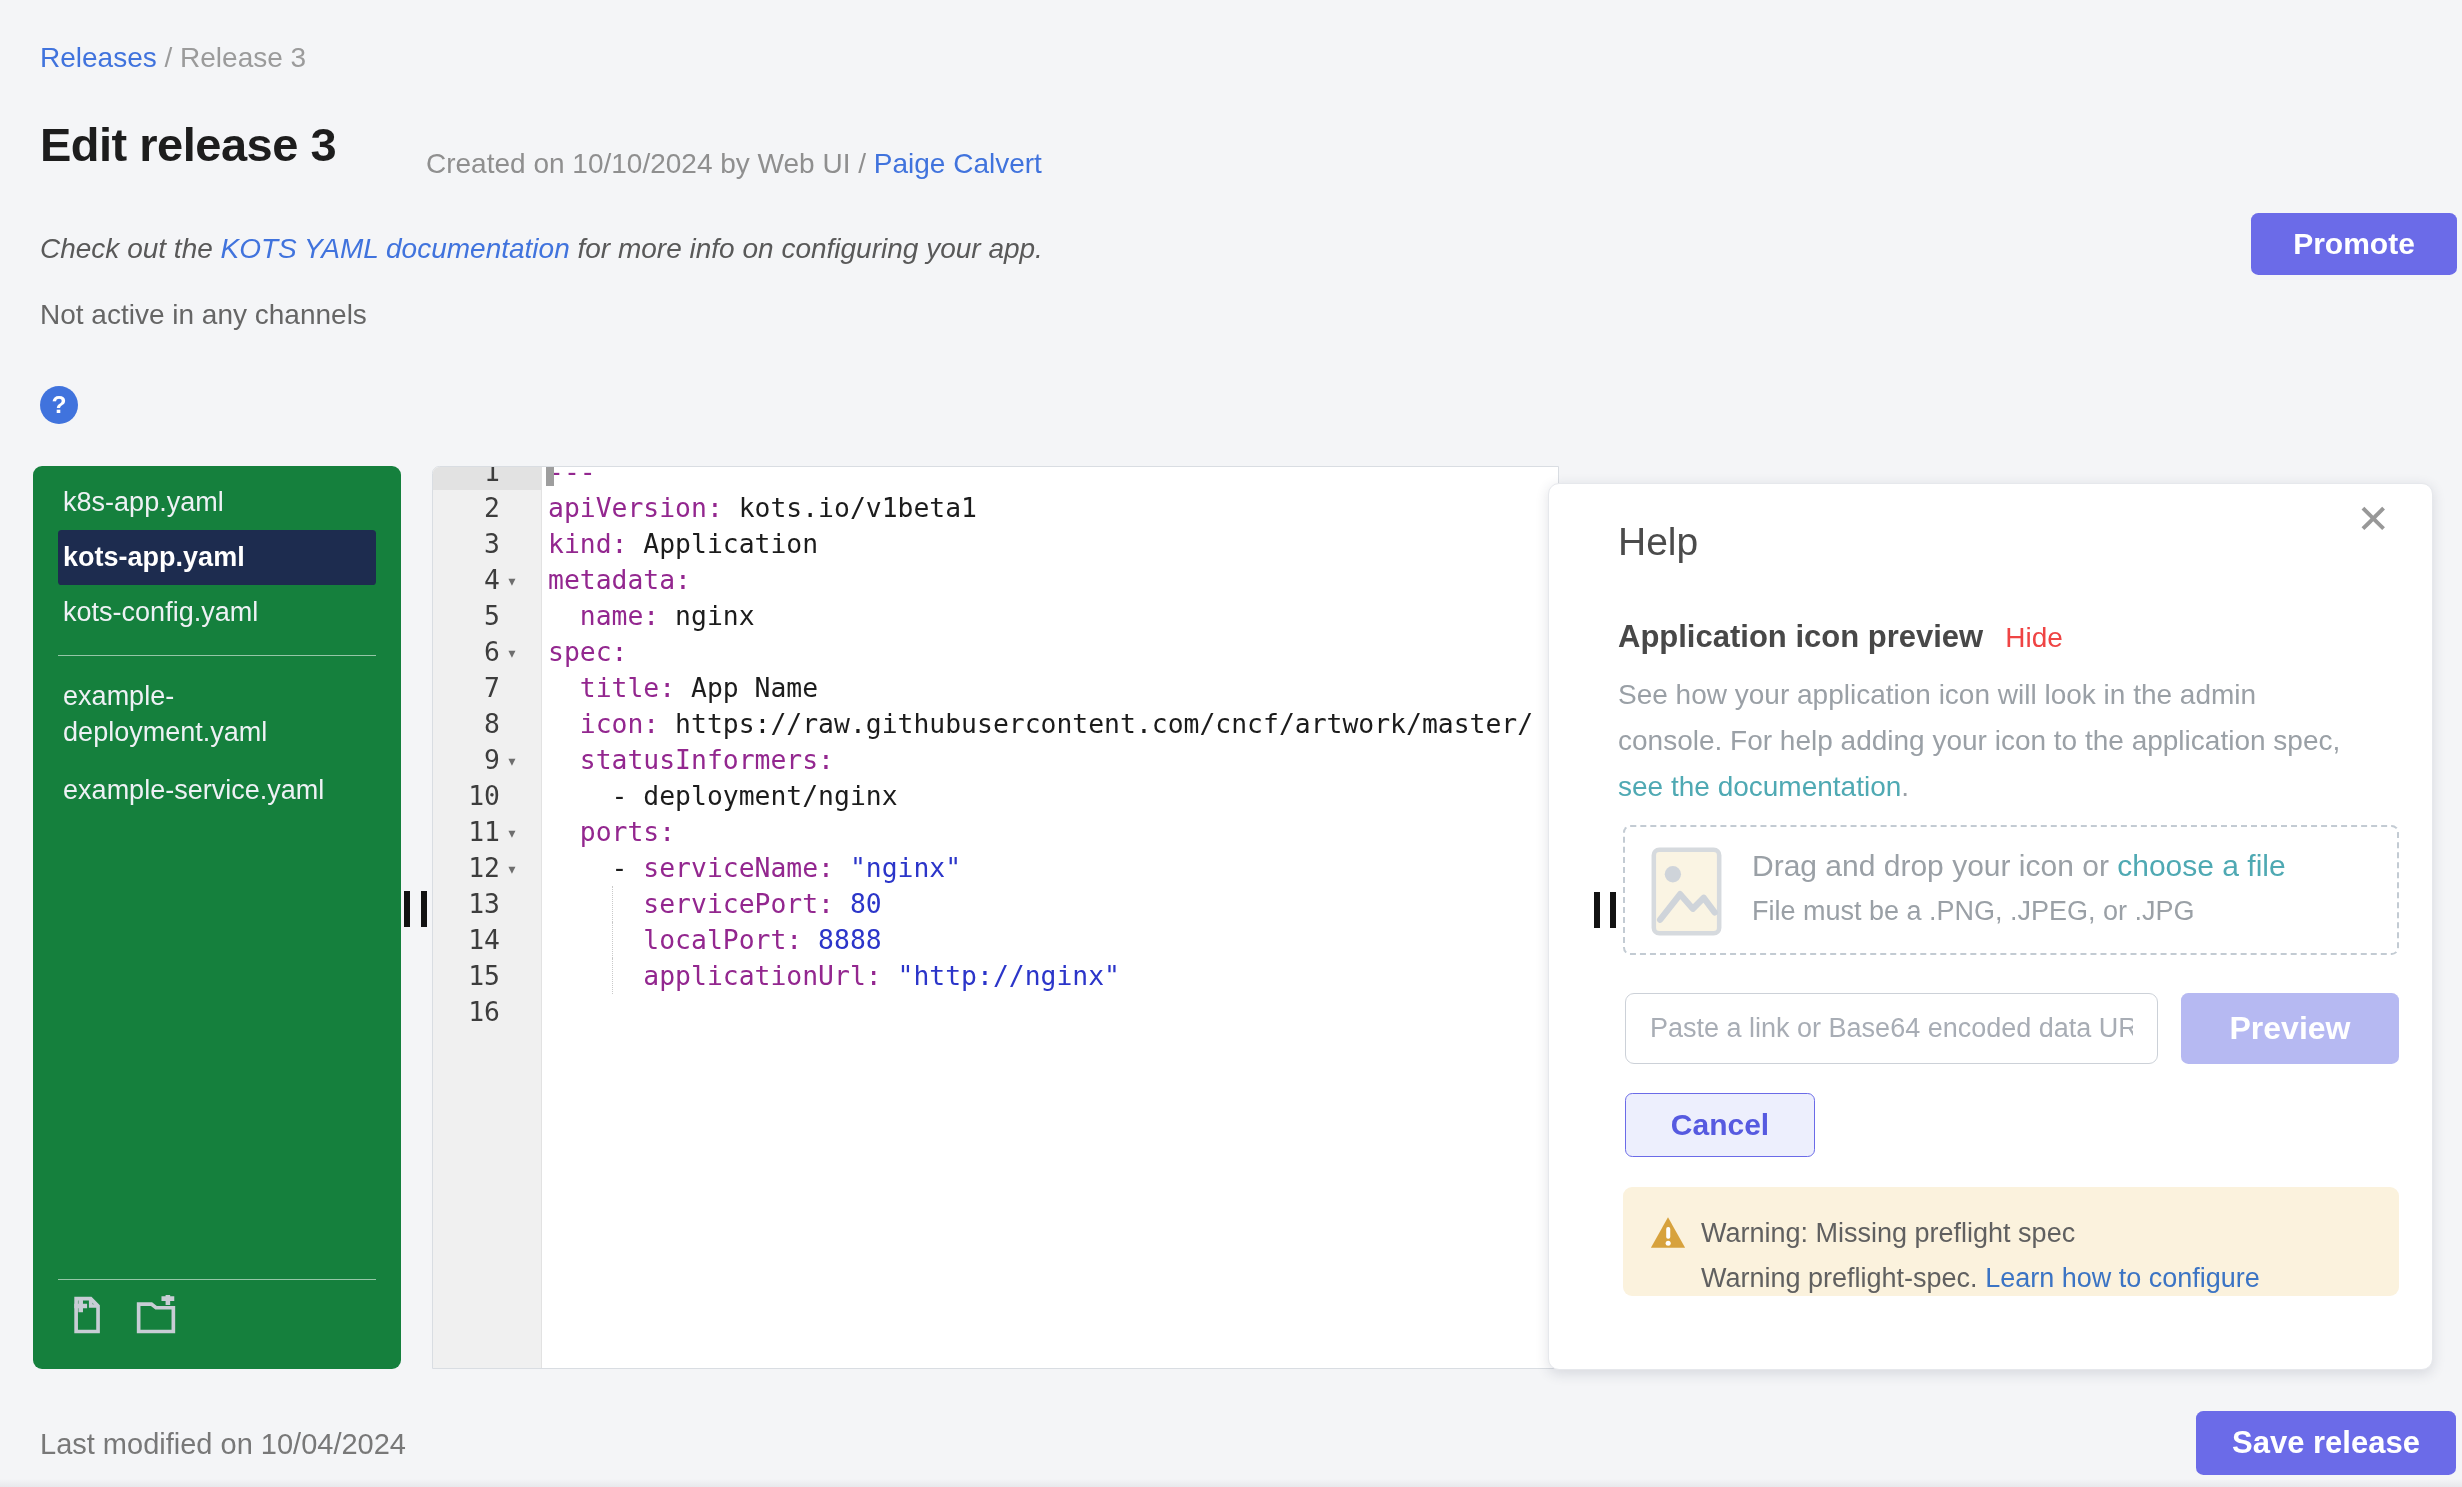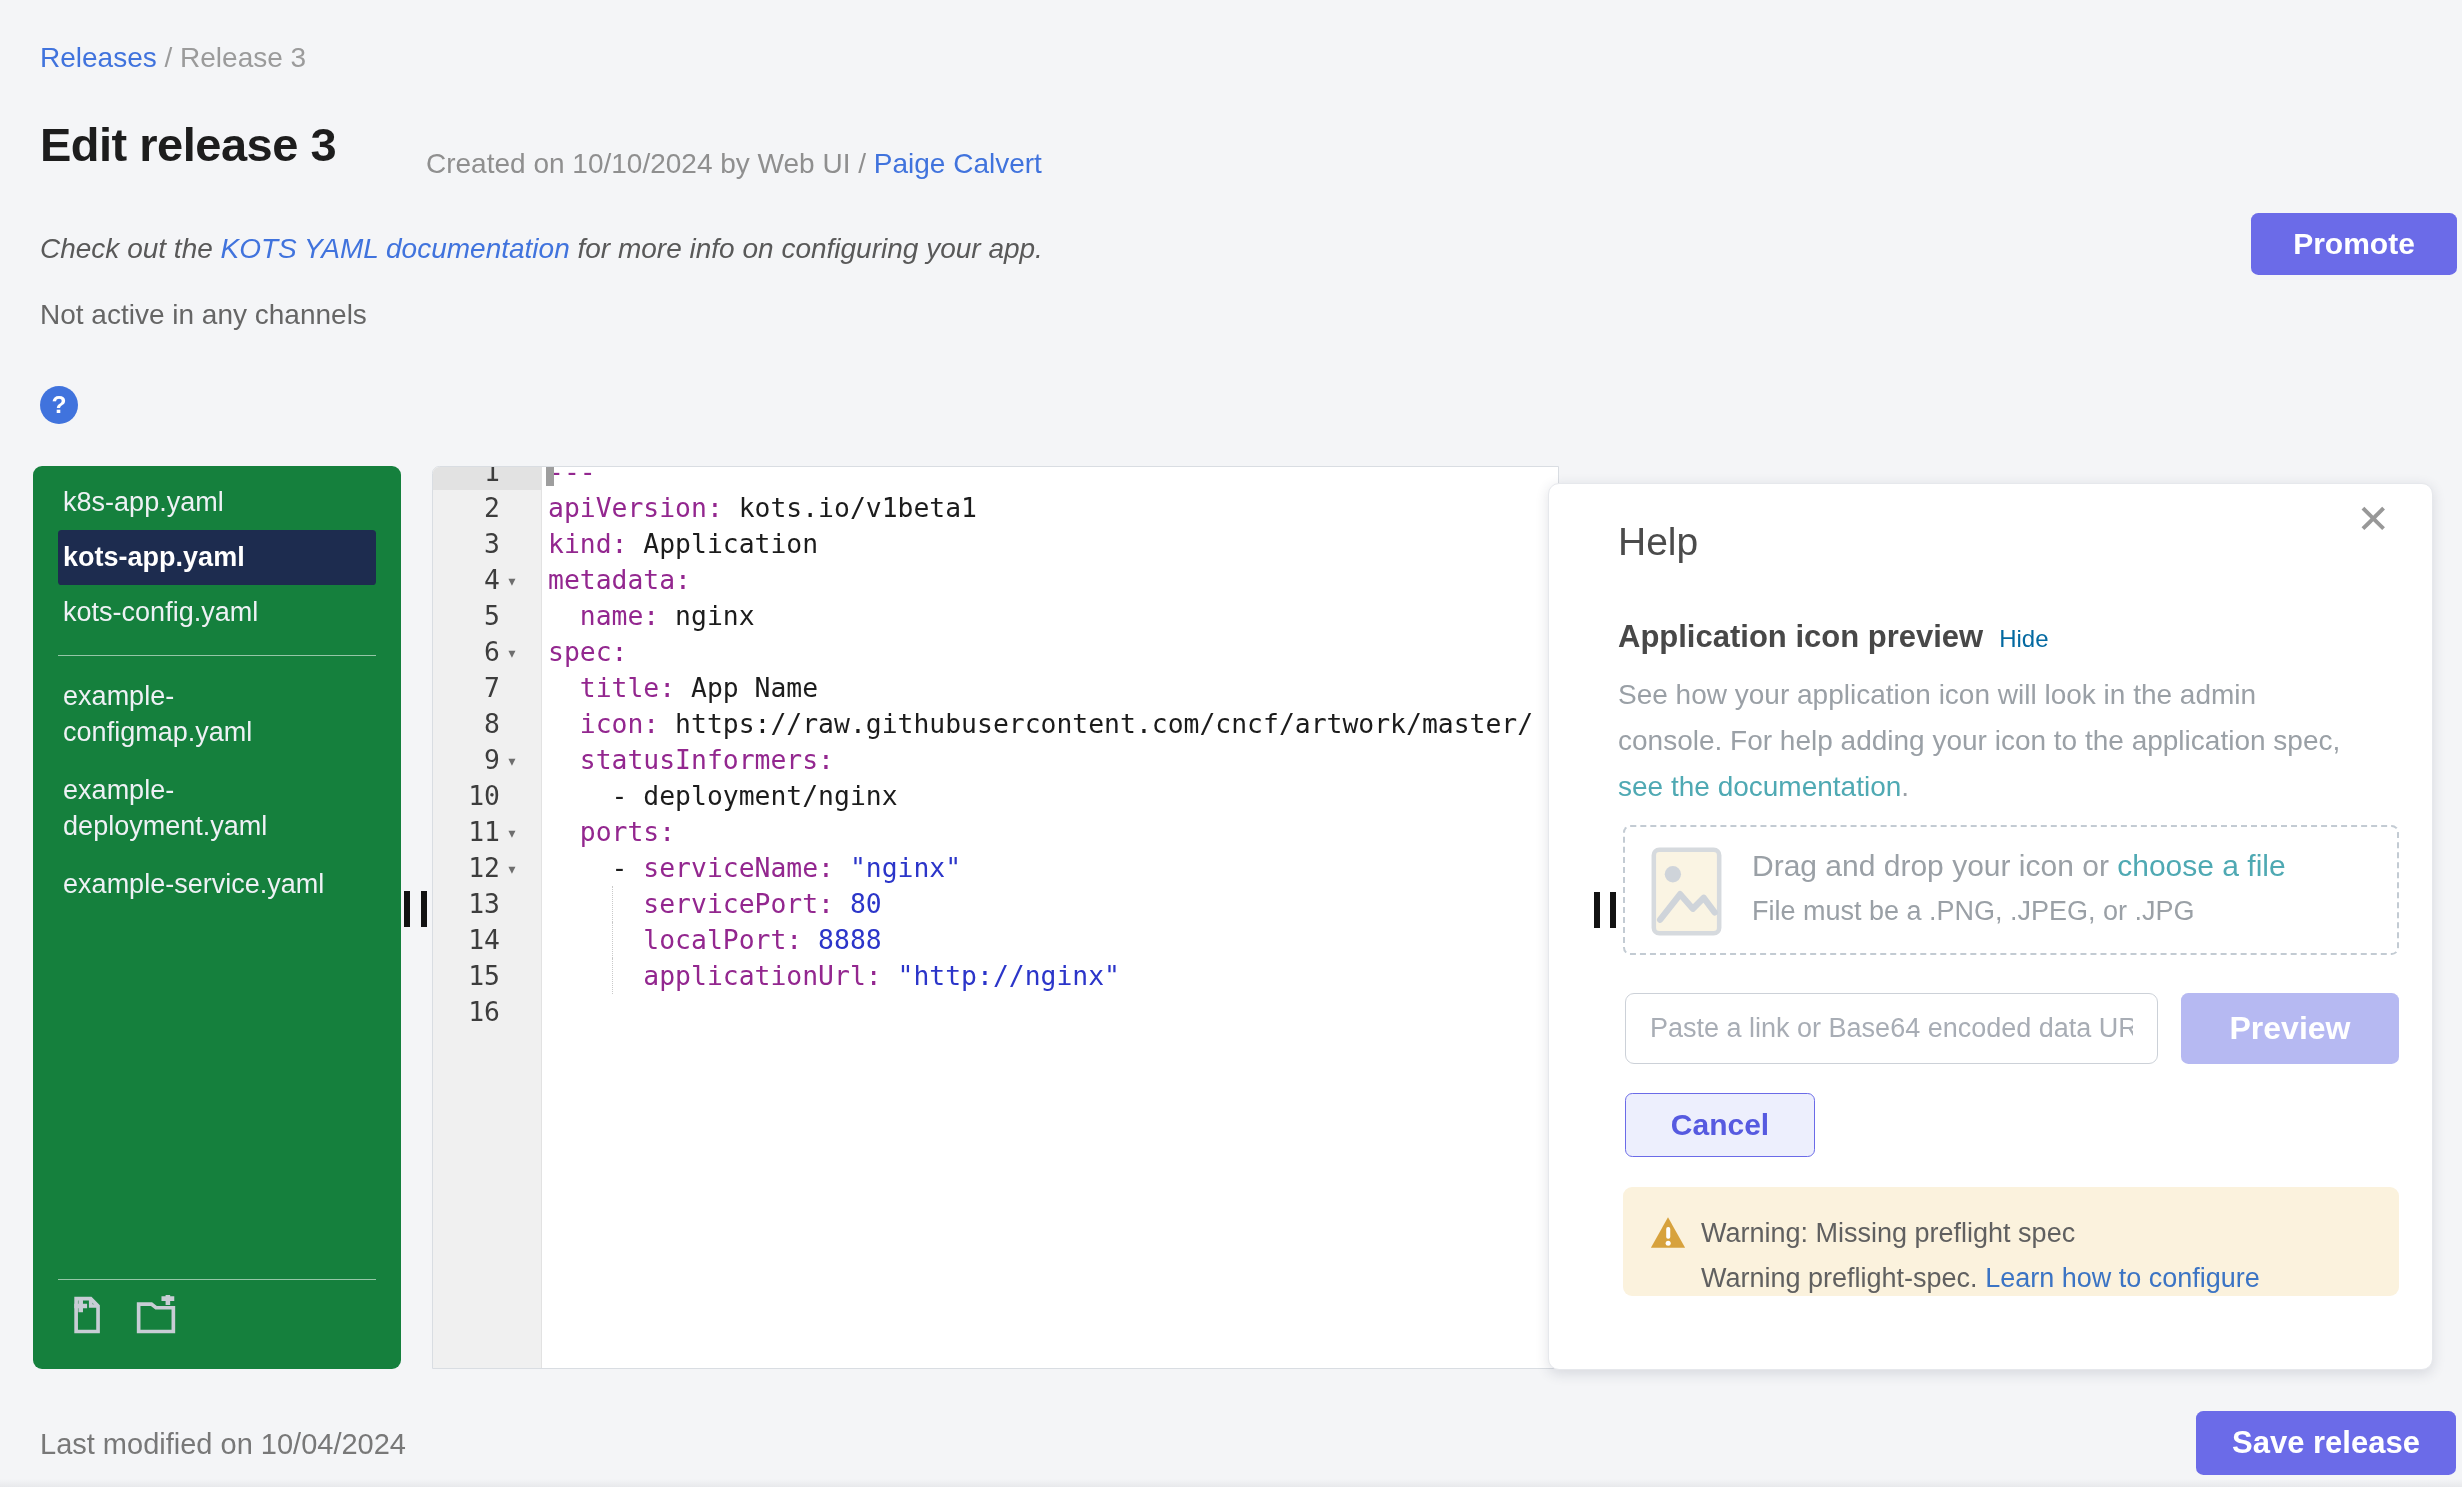--- a/index.html
+++ b/index.html
@@ -62,21 +62,21 @@
   .cursor{position:absolute;left:-1.8px;top:3.6px;width:7.3px;height:28px;background:#9e9e9e;}
 
   
   .help-card{left:1548px;top:483px;width:885px;height:887px;background:#fff;border:0.9px solid #e6e8ec;
     border-radius:11px;box-shadow:0 3.6px 12.7px rgba(40,50,80,.14);z-index:5;box-sizing:border-box;}
   .help-close{position:absolute;right:42px;top:14.6px;font-size:40px;color:#989898;
     font-family:"DejaVu Sans",sans-serif;cursor:pointer;line-height:1;}
   .help-title{position:absolute;left:69px;top:36px;font-size:39px;font-weight:500;color:#4b4b4b;}
   .help-section-row{position:absolute;left:69px;top:135px;display:flex;align-items:baseline;}
   .help-section-title{font-size:31px;font-weight:700;color:#484848;}
-  .hide-link{margin-left:16px;font-size:24px;color:#0369a1;cursor:pointer;}
+  .hide-link{margin-left:22px;font-size:28px;color:#ef4444;cursor:pointer;}
   .help-desc{position:absolute;left:69px;top:188px;width:729px;font-size:28px;line-height:46px;color:#9aa0a6;}
   .teal-link{color:#4fa9b3;cursor:pointer;}
   .dropzone{position:absolute;left:74px;top:341px;width:776px;height:130px;box-sizing:border-box;
     border:2.7px dashed #c3cbd3;border-radius:7.3px;}
   .dz-icon{position:absolute;left:25.5px;top:20px;}
   .dz-line1{position:absolute;left:127px;top:22px;font-size:30px;color:#9aa0a6;}
   .dz-line2{position:absolute;left:127px;top:69px;font-size:27px;color:#9aa0a6;}
   .paste-input{position:absolute;left:76px;top:509px;width:533px;height:71px;box-sizing:border-box;
     border:1.8px solid #ccd1d8;border-radius:9px;font-size:27px;padding:0 24px;color:#555;
     font-family:"Liberation Sans",sans-serif;outline:none;background:#fff;}
@@ -116,21 +116,20 @@
 </div>
 
 <div class="abs sidebar">
   <div id="file-list-main">
       <div class="file-item">k8s-app.yaml</div>
       <div class="file-item selected">kots-app.yaml</div>
       <div class="file-item">kots-config.yaml</div>
     </div>
   <hr class="side-divider">
   <div id="file-list-examples">
-      <div class="file-item example">example-configmap.yaml</div>
       <div class="file-item example">example-deployment.yaml</div>
       <div class="file-item example">example-service.yaml</div>
     </div>
   <div class="sidebar-bottom">
     <span class="side-icon">
       <svg width="42" height="42" viewBox="0 0 46 46" fill="none" stroke="#c8cdd5" stroke-width="4">
         <path d="M10 14 v26 h24 V12 l-8 -8 h-16z" fill="none"></path>
         <path d="M26 4 v8 h8" fill="none"></path>
         <path d="M8 12 h14 M15 5 v14" stroke-width="5"></path>
       </svg>

